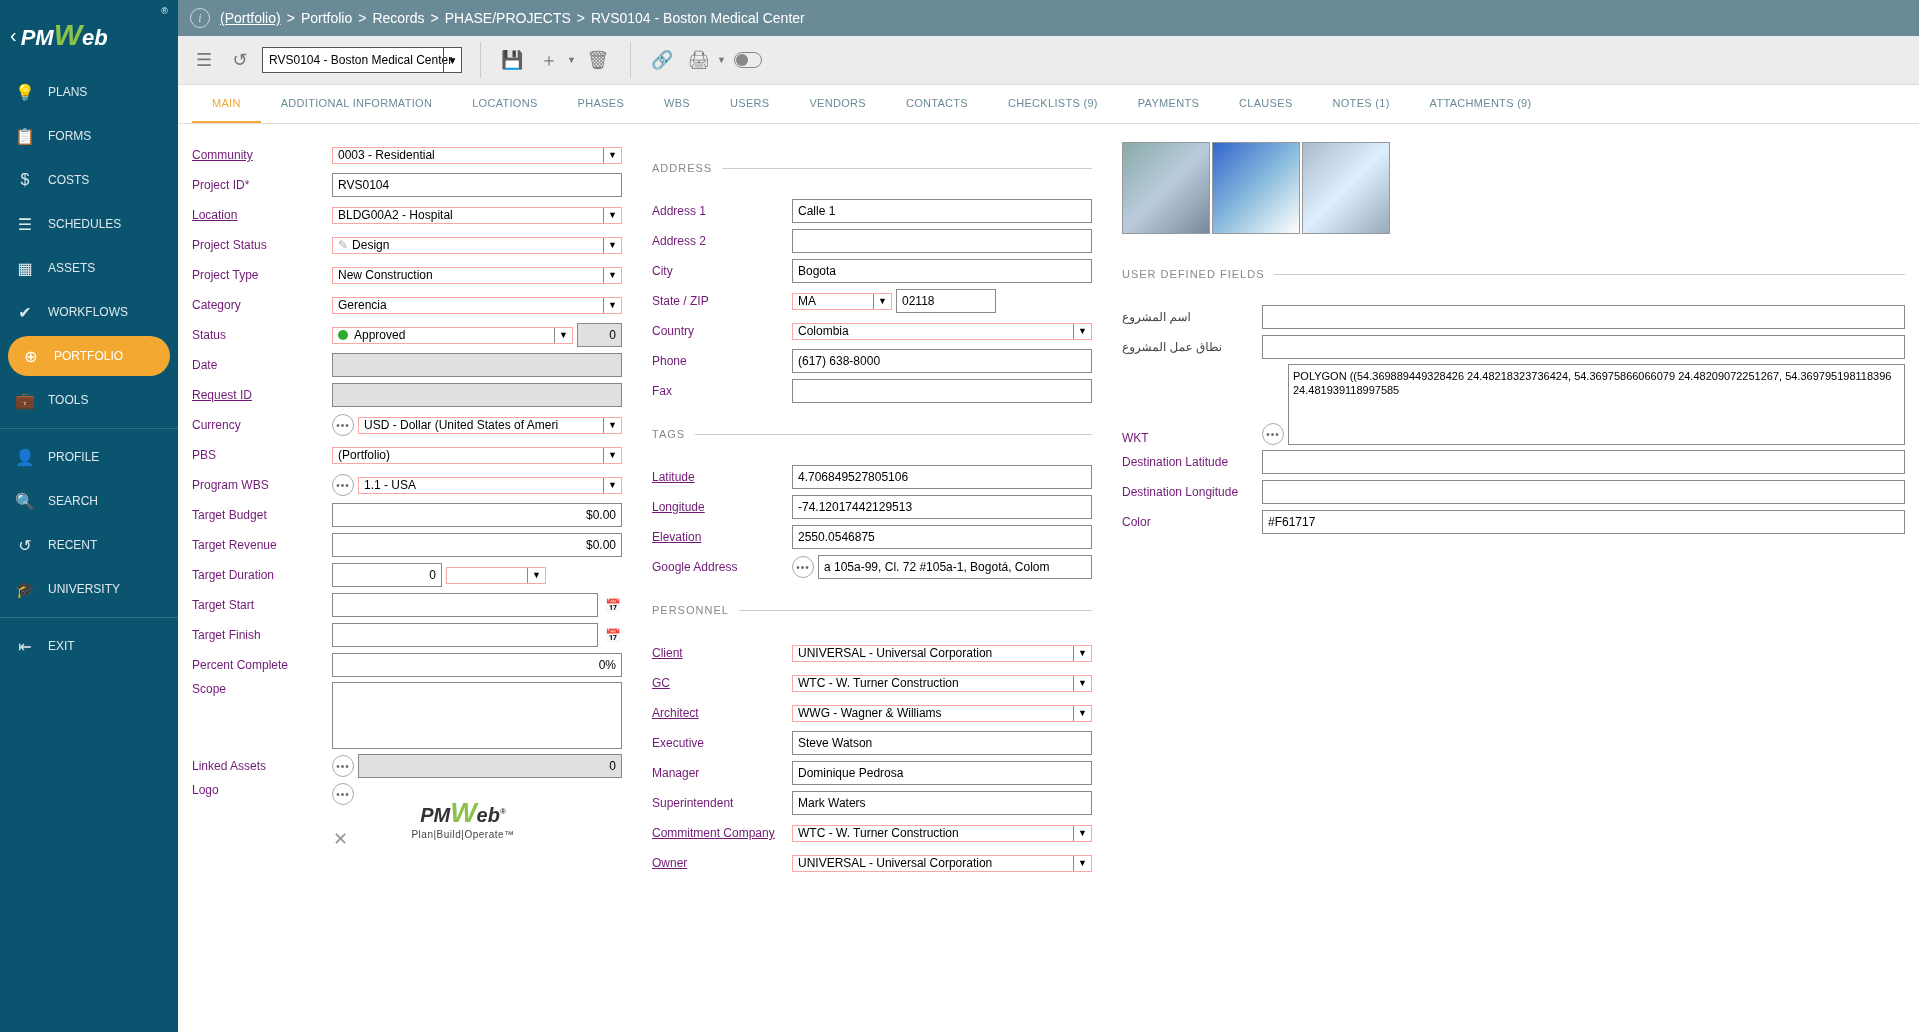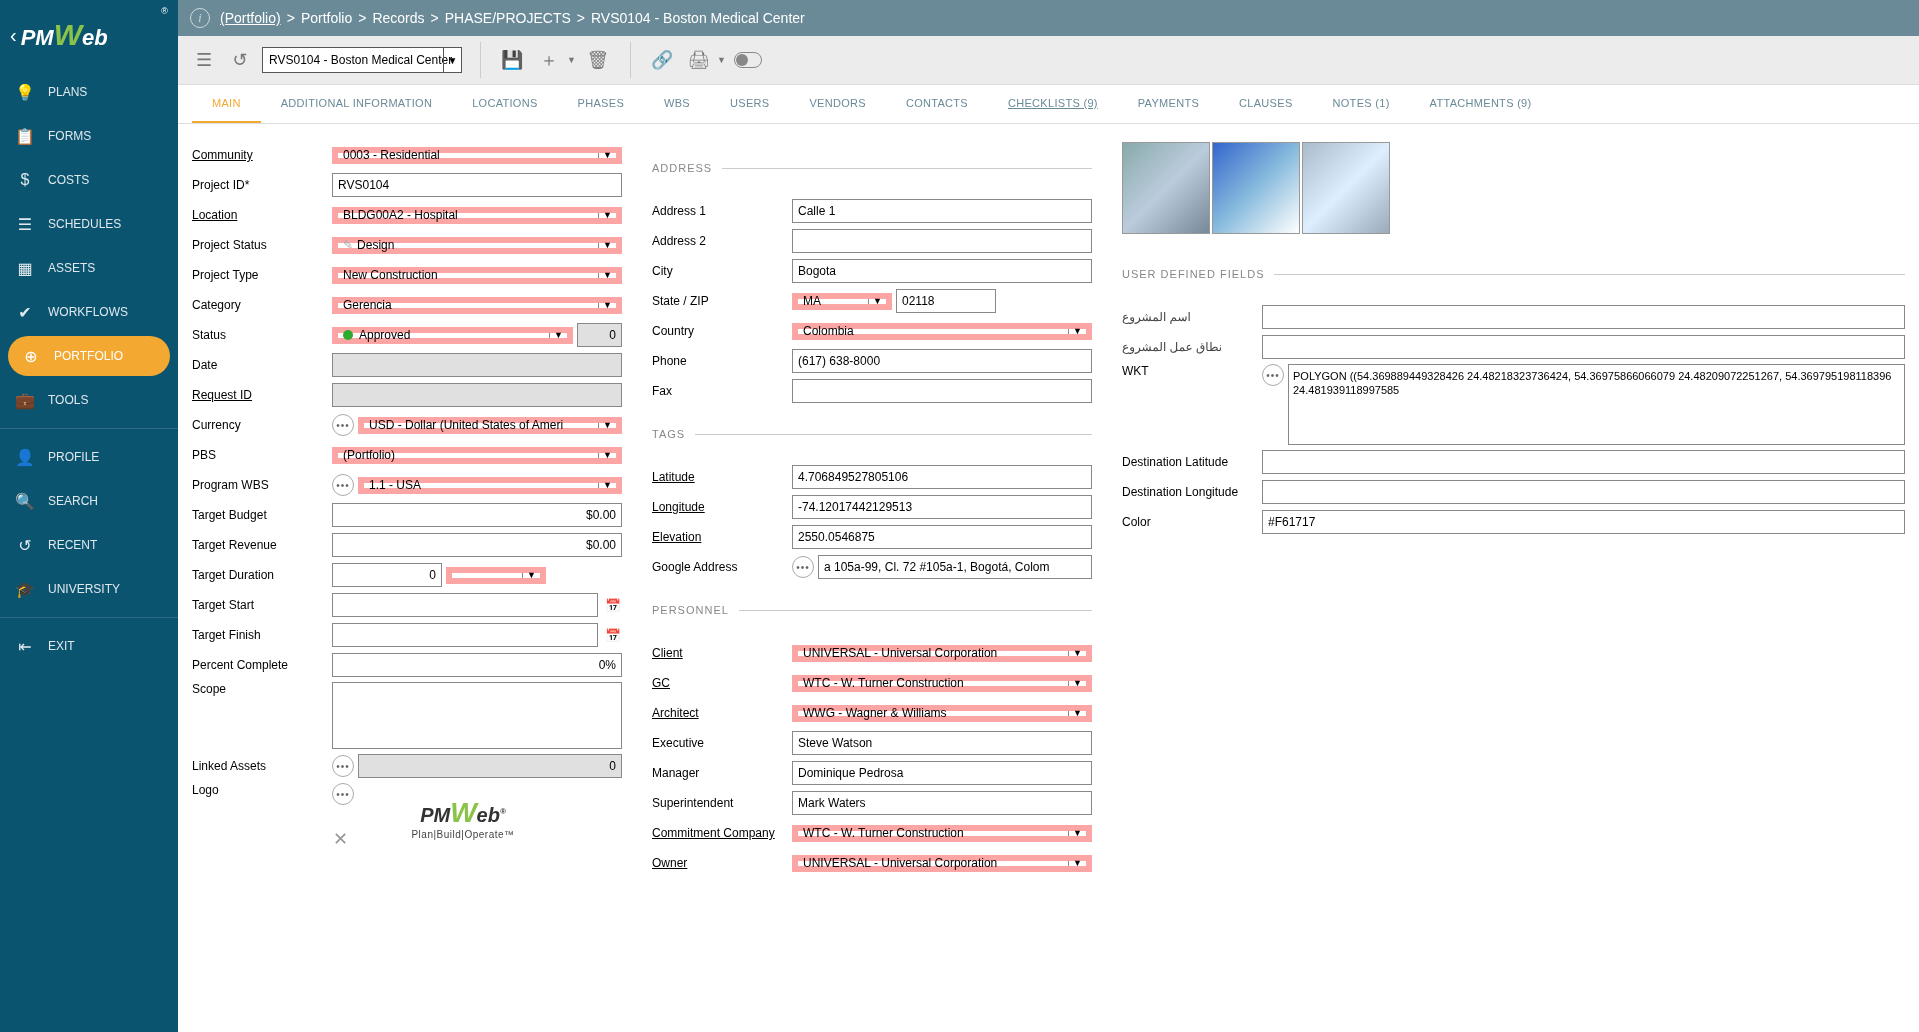--- a/index.html
+++ b/index.html
@@ -36,42 +36,42 @@
 .record-select { border: 1px solid #555; background: #fff; height: 26px; display: flex; align-items: center; padding: 0 6px; font-size: 12px; min-width: 200px; position: relative; }
 .record-select .caret { position: absolute; right: 0; top: 0; bottom: 0; width: 18px; border-left: 1px solid #555; display: flex; align-items: center; justify-content: center; font-size: 10px; }
 .dropdown-caret-small { font-size: 9px; color: #777; margin-left: -4px; }
 .toggle-switch { width: 30px; height: 16px; border: 1.5px solid #888; border-radius: 10px; position: relative; }
 .toggle-switch::after { content: ''; width: 12px; height: 12px; background: #888; border-radius: 50%; position: absolute; left: 1px; top: 1px; }
 
 
 .tabs { display: flex; border-bottom: 1px solid #ddd; padding: 0 14px; background: #fff; }
 .tab { padding: 12px 20px; font-size: 11px; color: #6a8a98; cursor: pointer; text-transform: uppercase; letter-spacing: 0.3px; }
 .tab.active { color: #f3a832; border-bottom: 2px solid #f3a832; }
-.tab.link { text-decoration: underline; }
+.tab.link { }
 
 
 .form-body { flex: 1; overflow: auto; padding: 18px 14px; }
 .form-cols { display: flex; gap: 30px; }
 .col { display: flex; flex-direction: column; gap: 4px; }
 .col-1 { width: 430px; }
 .col-2 { width: 440px; }
 .col-3 { flex: 1; }
 
 .row { display: flex; align-items: center; min-height: 26px; }
-.label { width: 140px; font-size: 12px; color: #000000; }
+.label { width: 140px; font-size: 12px; color: #701a75; }
 .label.link { text-decoration: underline; cursor: pointer; }
 .label.req::after { content: '*'; }
 .ctrl { flex: 1; display: flex; align-items: center; gap: 4px; }
 
 .input { border: 1px solid #888; height: 24px; padding: 0 5px; font-size: 12px; width: 100%; background: #fff; }
 .input.disabled { background: #e0e0e0; }
 .input.right { text-align: right; }
 .textarea { border: 1px solid #888; padding: 4px; font-size: 11px; width: 100%; background: #fff; resize: none; font-family: Arial; line-height: 1.3; }
 
-.select { border: 6px solid #fca5a5; height: 17px; display: flex; align-items: center; padding: 0 5px; font-size: 12px; width: 100%; background: #fff; position: relative; }
+.select { border: 1px solid #fca5a5; height: 17px; display: flex; align-items: center; padding: 0 5px; font-size: 12px; width: 100%; background: #fff; position: relative; }
 .select .caret { position: absolute; right: 0; top: 0; bottom: 0; width: 18px; border-left: 1px solid #888; display: flex; align-items: center; justify-content: center; font-size: 9px; background: #fff; }
 
 .ellipsis-btn { width: 22px; height: 22px; border: 1px solid #aaa; border-radius: 50%; display: inline-flex; align-items: center; justify-content: center; font-size: 10px; color: #666; margin-right: 4px; cursor: pointer; letter-spacing: 1px; }
 
 .status-dot { width: 10px; height: 10px; border-radius: 50%; background: #2eab2e; margin-right: 6px; }
 
 .section-hdr { display: flex; align-items: center; gap: 10px; margin: 20px 0; }
 .section-hdr .lbl { font-size: 11px; color: #888; letter-spacing: 1px; }
 .section-hdr .line { flex: 1; height: 1px; background: #ccc; }
 
@@ -553,21 +553,21 @@
               <div class="ctrl">
                 <input class="input" value="" style="">
               </div>
             </div>
           <div class="row">
               <span class="label udf-label">نطاق عمل المشروع</span>
               <div class="ctrl">
                 <input class="input" value="" style="">
               </div>
             </div>
-          <div class="row" style="align-items:flex-start">
+          <div class="row" style="align-items:flex-end">
               <span class="label">WKT</span>
               <span class="ellipsis-btn">•••</span>
               <div class="ctrl">
                 <textarea class="textarea" rows="5" style="overflow-y: scroll;">POLYGON ((54.369889449328426 24.48218323736424, 54.36975866066079 24.48209072251267, 54.369795198118396 24.481939118997585</textarea>
               </div>
             </div>
           <div class="row">
               <span class="label">Destination Latitude</span>
               <div class="ctrl">
                 <input class="input" value="" style="">

